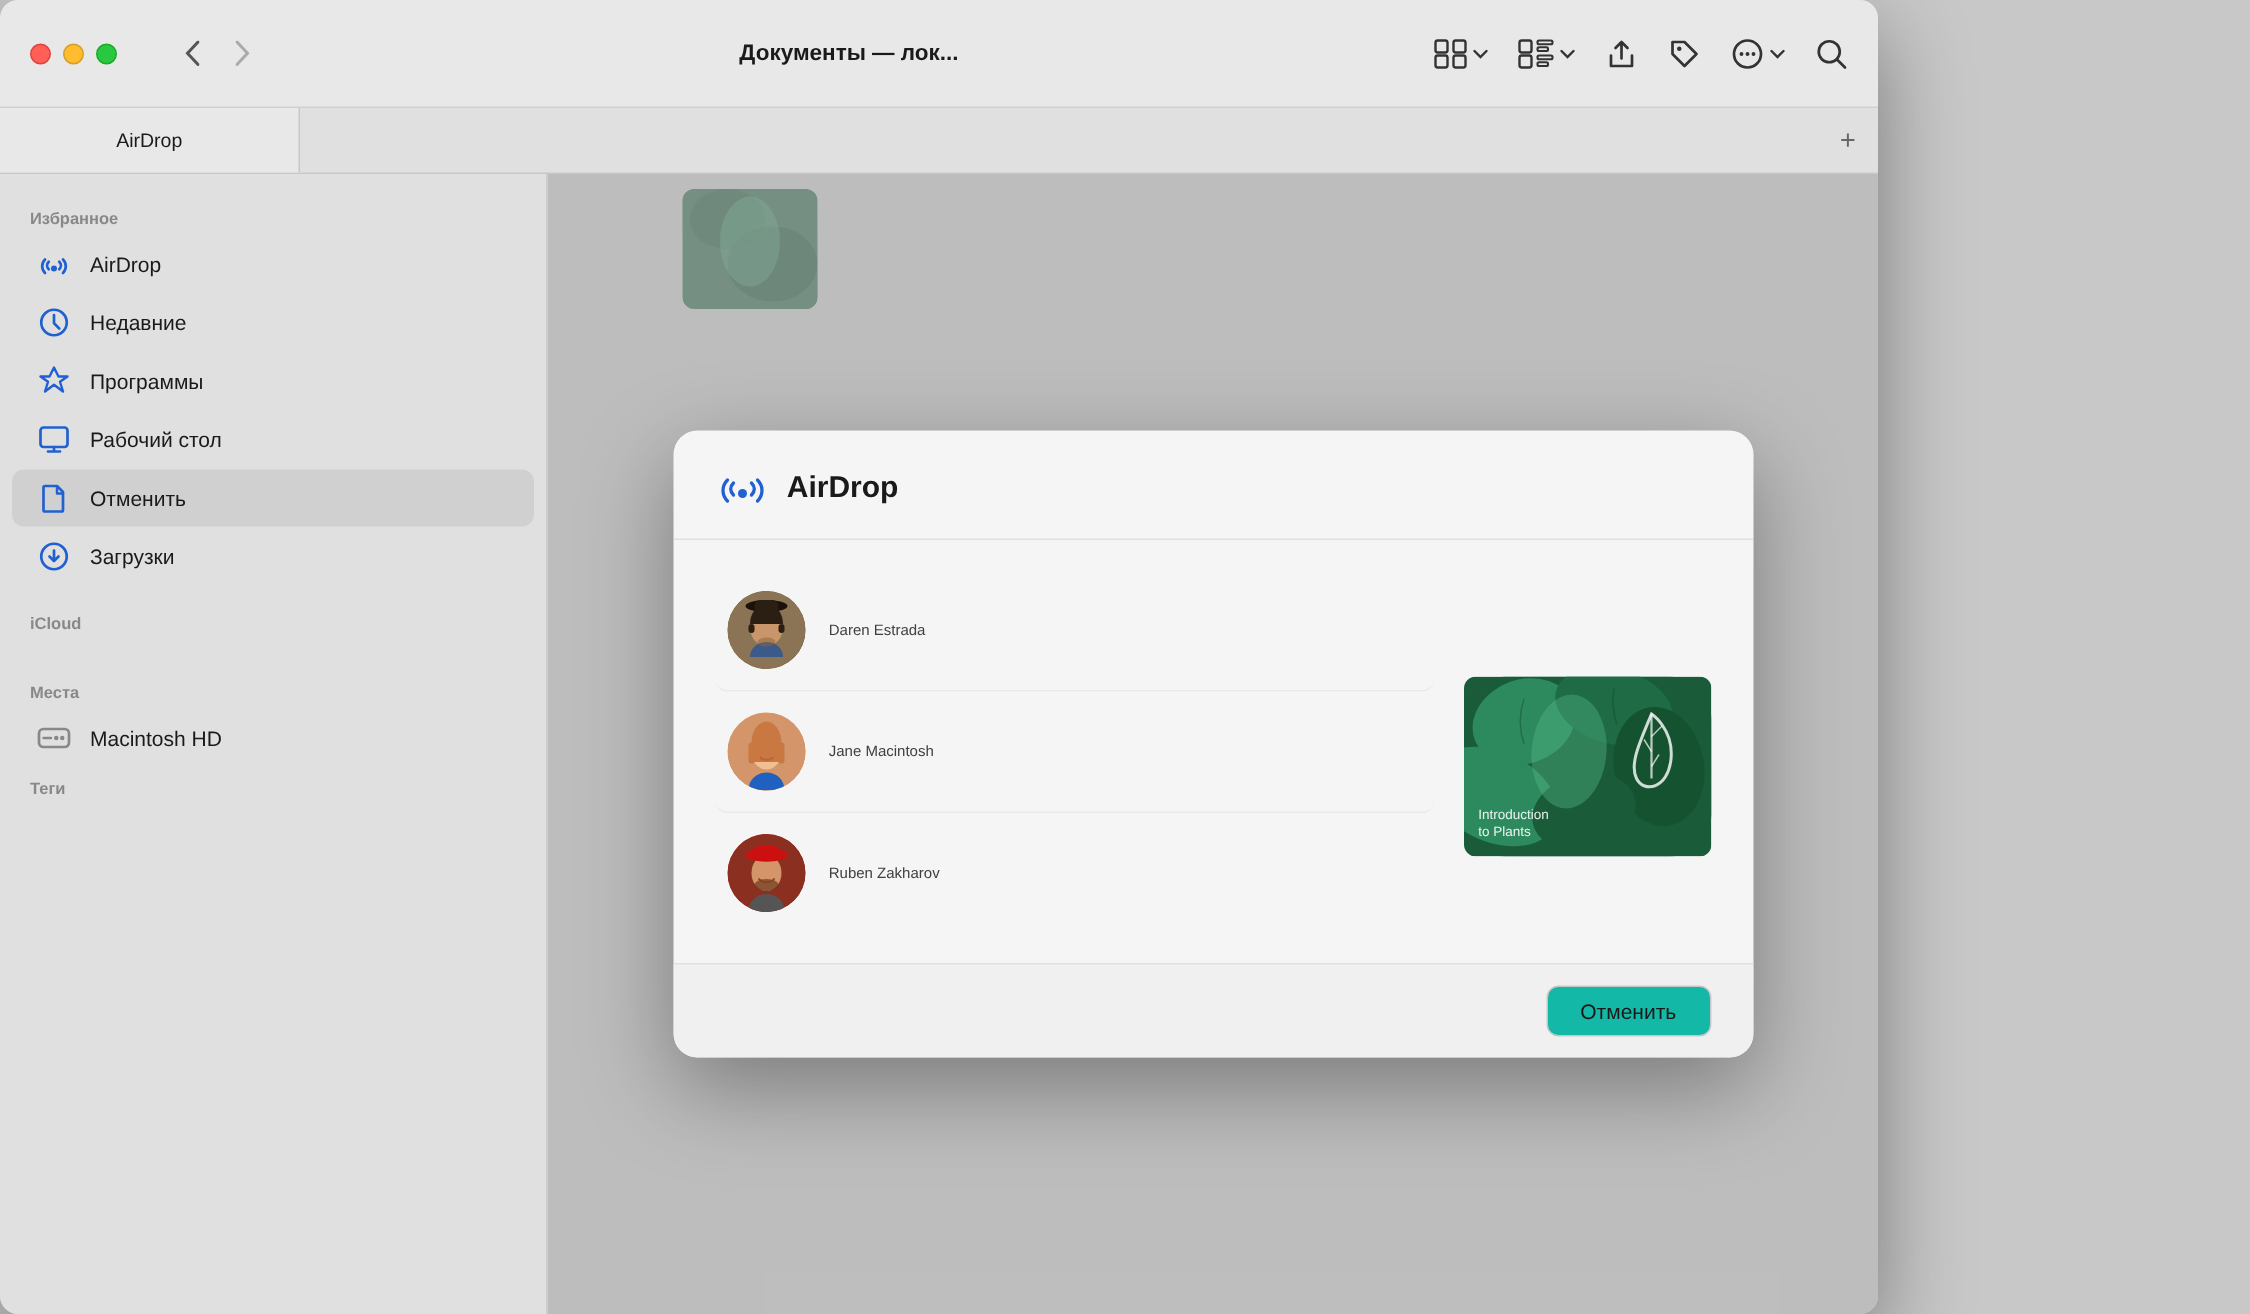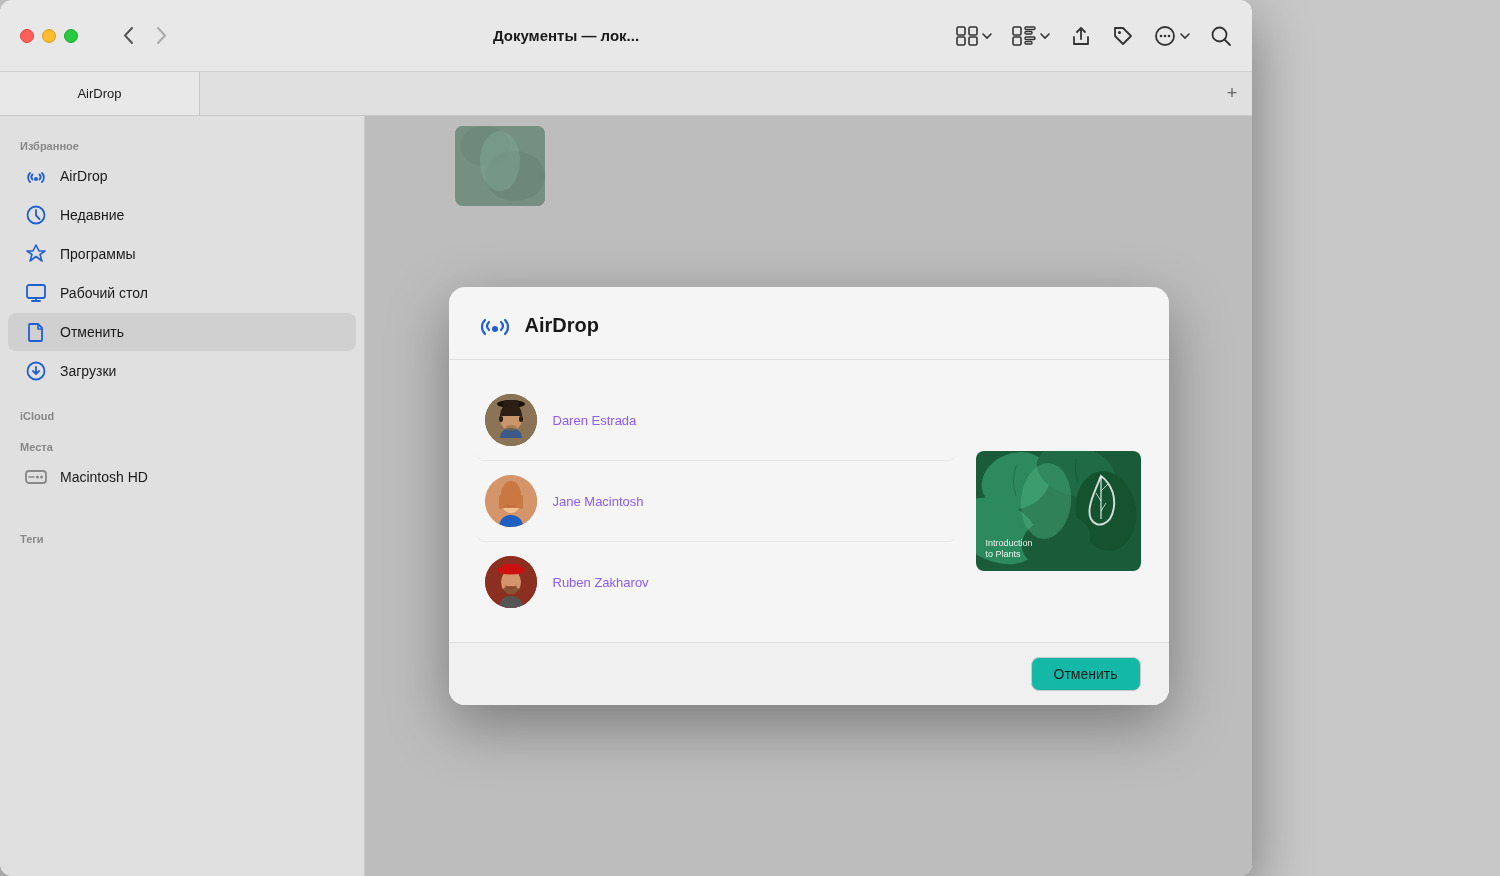--- a/index.html
+++ b/index.html
@@ -297,23 +297,23 @@
     
     .avatar-face {
       width: 52px;
       height: 52px;
       border-radius: 50%;
       overflow: hidden;
       flex-shrink: 0;
     }
 
     .contact-name {
-      font-size: 13px;
+      font-size: 10px;
       font-weight: 500;
-      color: #8b5cf6;
+      color: #404040;
     }
 
     .file-preview {
       width: 165px;
       height: 120px;
       border-radius: 8px;
       overflow: hidden;
       flex-shrink: 0;
       align-self: center;
       margin-top: 20px;
@@ -530,34 +530,34 @@
           <svg width="22" height="22" viewBox="0 0 22 22" fill="none">
             <circle cx="11" cy="11" r="8.5" stroke="#2060d0" stroke-width="1.8"></circle>
             <path d="M11 7v6M8 11l3 3 3-3" stroke="#2060d0" stroke-width="1.8" stroke-linecap="round" stroke-linejoin="round"></path>
           </svg>
         </div>
         <span class="sidebar-item-label">Загрузки</span>
       </div>
 
       <div class="sidebar-section-label" style="margin-top:12px;">iCloud</div>
 
-      <div class="sidebar-section-label" style="margin-top:7px;">Места</div>
+      <div class="sidebar-section-label" style="margin-top:22px;">Места</div>
       <div class="sidebar-item">
         <div class="sidebar-item-icon">
           <svg width="24" height="22" viewBox="0 0 24 22" fill="none">
             <rect x="2" y="5" width="20" height="12" rx="3" stroke="#888" stroke-width="1.8"></rect>
             <circle cx="17.5" cy="11" r="1.5" fill="#888"></circle>
             <circle cx="13.5" cy="11" r="1.5" fill="#888"></circle>
             <path d="M5 11h5" stroke="#888" stroke-width="1.6" stroke-linecap="round"></path>
           </svg>
         </div>
         <span class="sidebar-item-label">Macintosh HD</span>
       </div>
 
-      <div class="sidebar-section-label" style="margin-top:29px;">Теги</div>
+      <div class="sidebar-section-label" style="margin-top:1px;">Теги</div>
     </div>
 
     <div class="content-area">
 
       <div class="content-thumbnail">
         <svg width="90" height="80" viewBox="0 0 90 80">
           <rect width="90" height="80" fill="#2d6a4f"></rect>
           <ellipse cx="30" cy="20" rx="25" ry="20" fill="#1a5c3a" opacity="0.8"></ellipse>
           <ellipse cx="60" cy="50" rx="30" ry="25" fill="#145230" opacity="0.7"></ellipse>
           <ellipse cx="45" cy="35" rx="20" ry="30" fill="#52b788" opacity="0.4"></ellipse>

